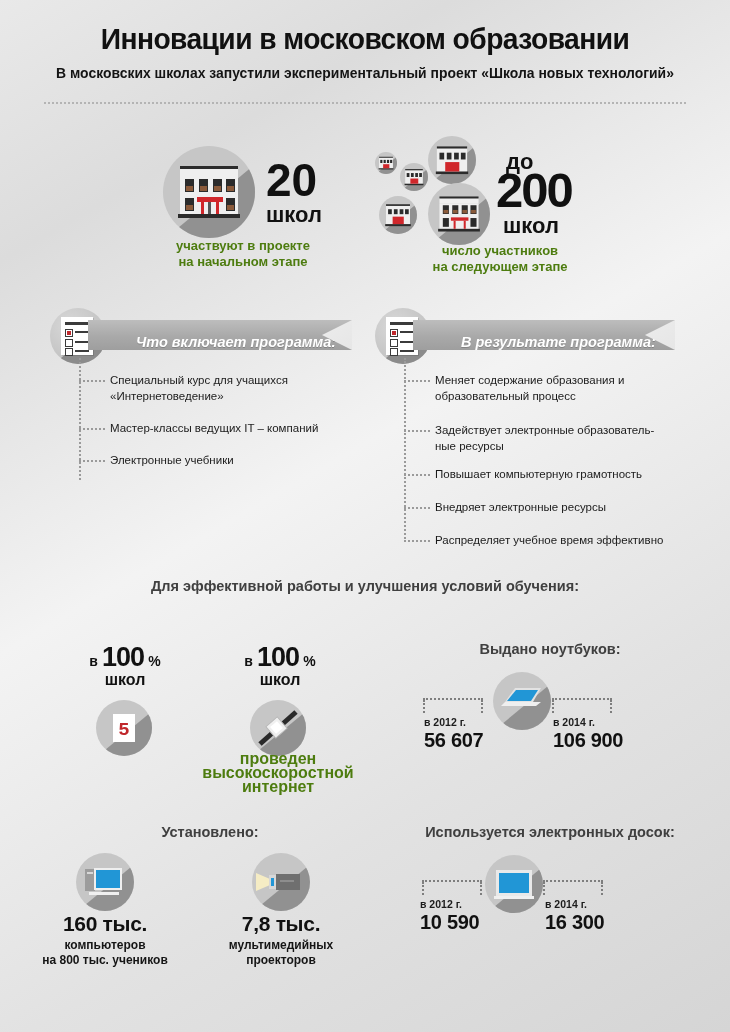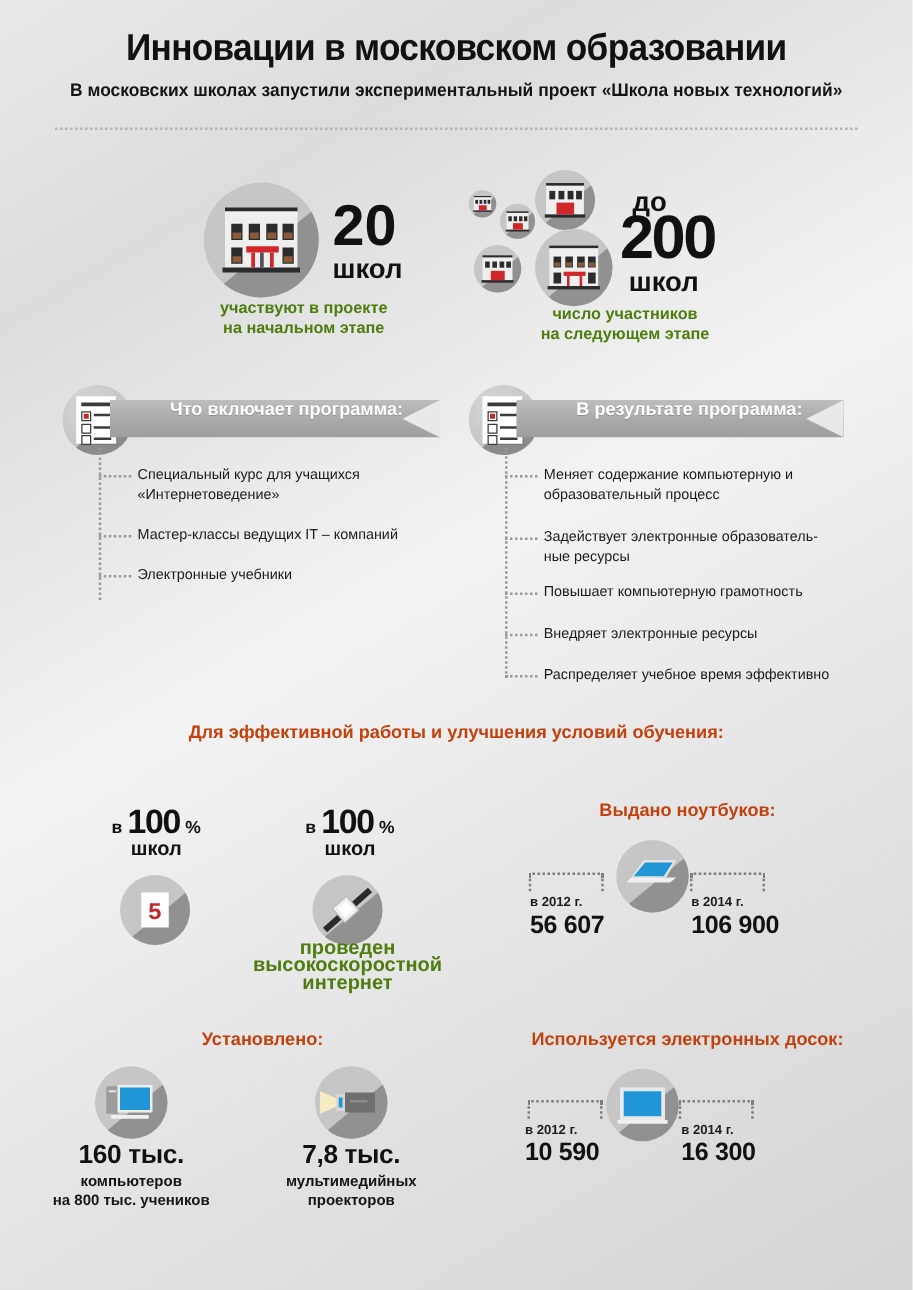--- a/index.html
+++ b/index.html
@@ -41,21 +41,21 @@
 
   
   .bignum{position:absolute;font-weight:bold;color:#111;line-height:.9;}
   .caption{position:absolute;text-align:center;font-size:13px;line-height:16px;font-weight:bold;color:#4d7c0f;}
 
   
   .banner{
     position:absolute;height:30px;
     background:linear-gradient(180deg,#bdbdbd 0%,#a9a9a9 55%,#9e9e9e 100%);
     clip-path:polygon(0 0,100% 0,100% 100%,0 100%,0 100%);
-    display:flex;align-items:flex-start;
+    display:flex;align-items:flex-end;font-style:italic;
   }
   .banner .notch{
     position:absolute;right:0;top:0;width:30px;height:30px;
     background:linear-gradient(150deg,#ececec 0%,#e6e6e6 100%);
     clip-path:polygon(100% 0,100% 100%,0 50%);
   }
   .banner .btxt{
     color:#fff;font-size:14.5px;font-weight:bold;margin-left:48px;white-space:nowrap;
     text-shadow:0 1px 0 rgba(0,0,0,.18);
   }
@@ -78,21 +78,21 @@
   .chkcard .xred:after{
     content:"";position:absolute;left:1px;top:1px;right:1px;bottom:1px;background:#c0282c;
   }
 
   
   .vdot{position:absolute;border-left:2px dotted #9a9a9a;}
   .hdot{position:absolute;border-top:2px dotted #9a9a9a;width:26px;}
   .litem{position:absolute;font-size:11.5px;line-height:16px;color:#1b1b1b;}
 
   
-  .sechead{position:absolute;font-size:14.5px;font-weight:bold;color:#c2410c;text-align:center;}
+  .sechead{position:absolute;font-size:14.5px;font-weight:bold;color:#404040;text-align:center;}
 
   
   .pct{position:absolute;text-align:center;}
   .pct .l1{font-size:15px;font-weight:bold;color:#111;white-space:nowrap;}
   .pct .l1 .big{font-size:27px;letter-spacing:-1px;}
   .pct .l1 .sm{font-size:14px;}
   .pct .l2{font-size:16px;font-weight:bold;color:#111;margin-top:-2px;}
 
   
   .cmp{position:absolute;text-align:left;}
@@ -290,21 +290,21 @@
   <div class="banner" style="left:413px;top:320px;width:262px;">
     <span class="btxt">В результате программа:</span>
     <span class="notch"></span>
   </div>
   <div class="vdot" style="left:404px;top:358px;height:184px;"></div>
   <div class="hdot" style="left:404px;top:380px;"></div>
   <div class="hdot" style="left:404px;top:430px;"></div>
   <div class="hdot" style="left:404px;top:474px;"></div>
   <div class="hdot" style="left:404px;top:507px;"></div>
   <div class="hdot" style="left:404px;top:540px;"></div>
-  <div class="litem" style="left:435px;top:372px;width:250px;white-space:pre-line;">Меняет содержание компьютерную и
+  <div class="litem" style="left:435px;top:372px;width:250px;white-space:pre-line;">Меняет содержание образования и
 образовательный процесс</div>
   <div class="litem" style="left:435px;top:422px;width:250px;white-space:pre-line;">Задействует электронные образователь-
 ные ресурсы</div>
   <div class="litem" style="left:435px;top:466px;width:250px;"> Повышает компьютерную грамотность</div>
   <div class="litem" style="left:435px;top:499px;width:250px;">Внедряет электронные ресурсы</div>
   <div class="litem" style="left:435px;top:532px;width:260px;">Распределяет учебное время эффективно</div>
 
   <div class="sechead" style="left:65px;top:578px;width:600px;">Для эффективной работы и улучшения условий обучения:</div>
 
   <div class="pct" style="left:40px;top:642px;width:170px;">

